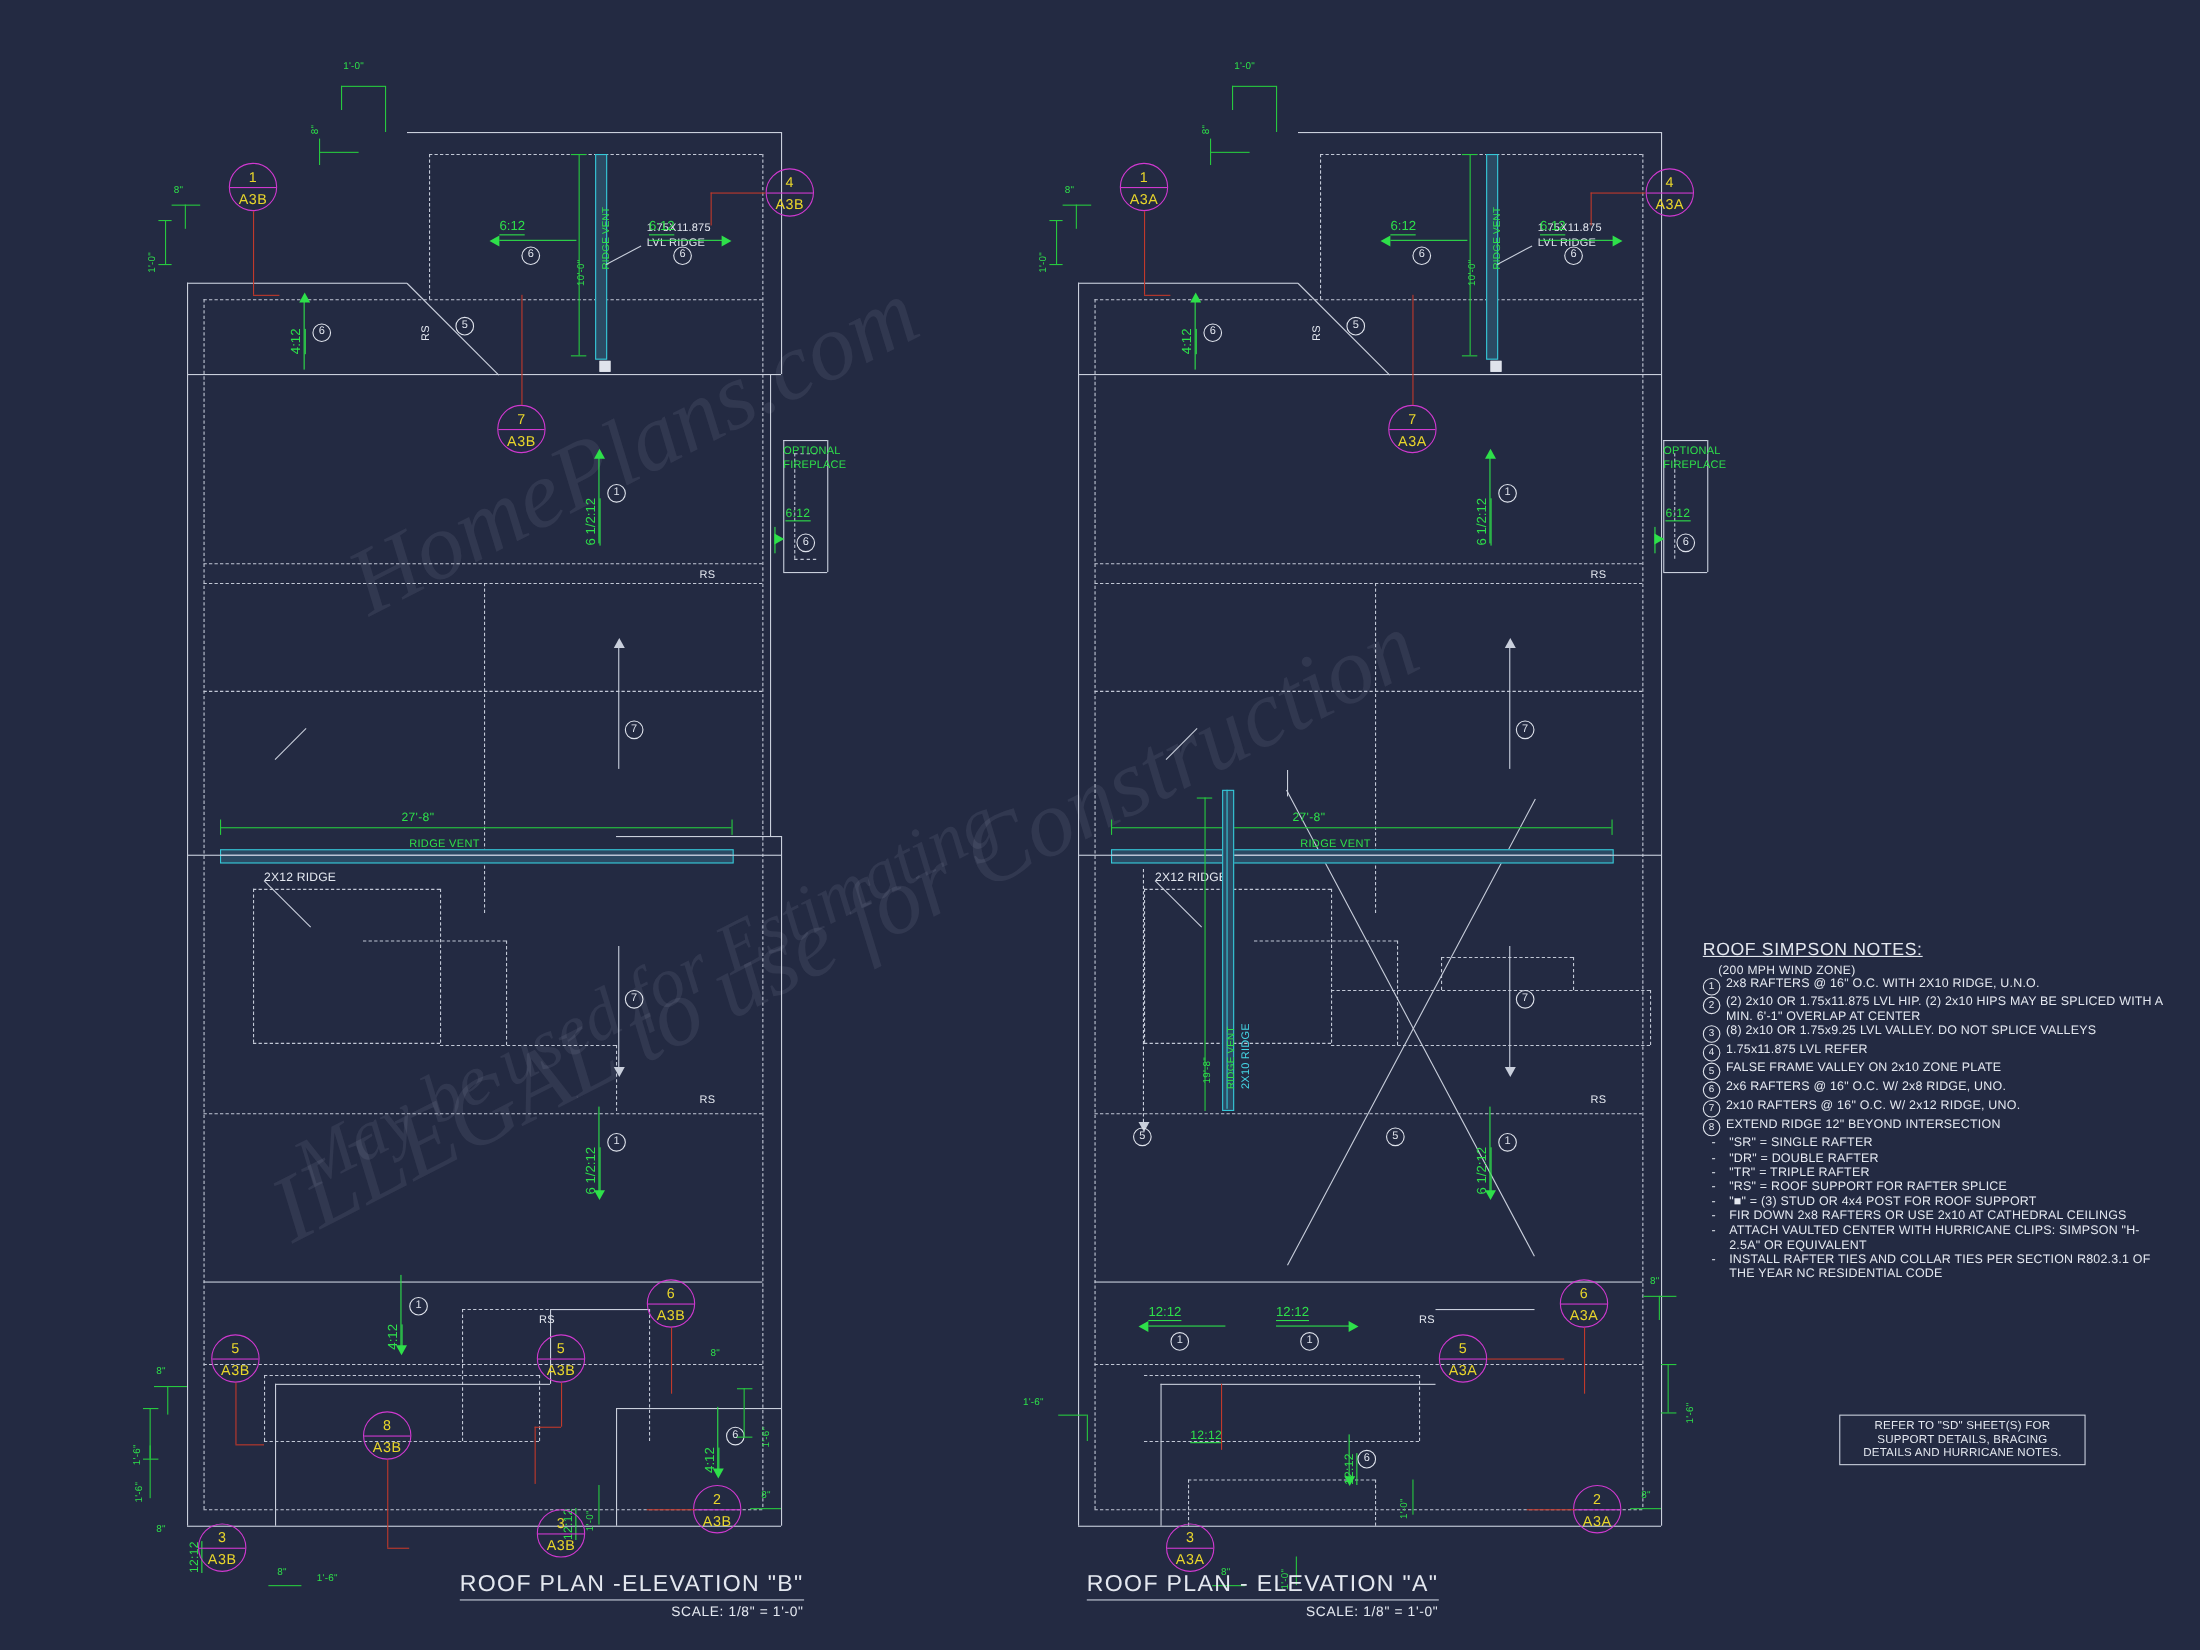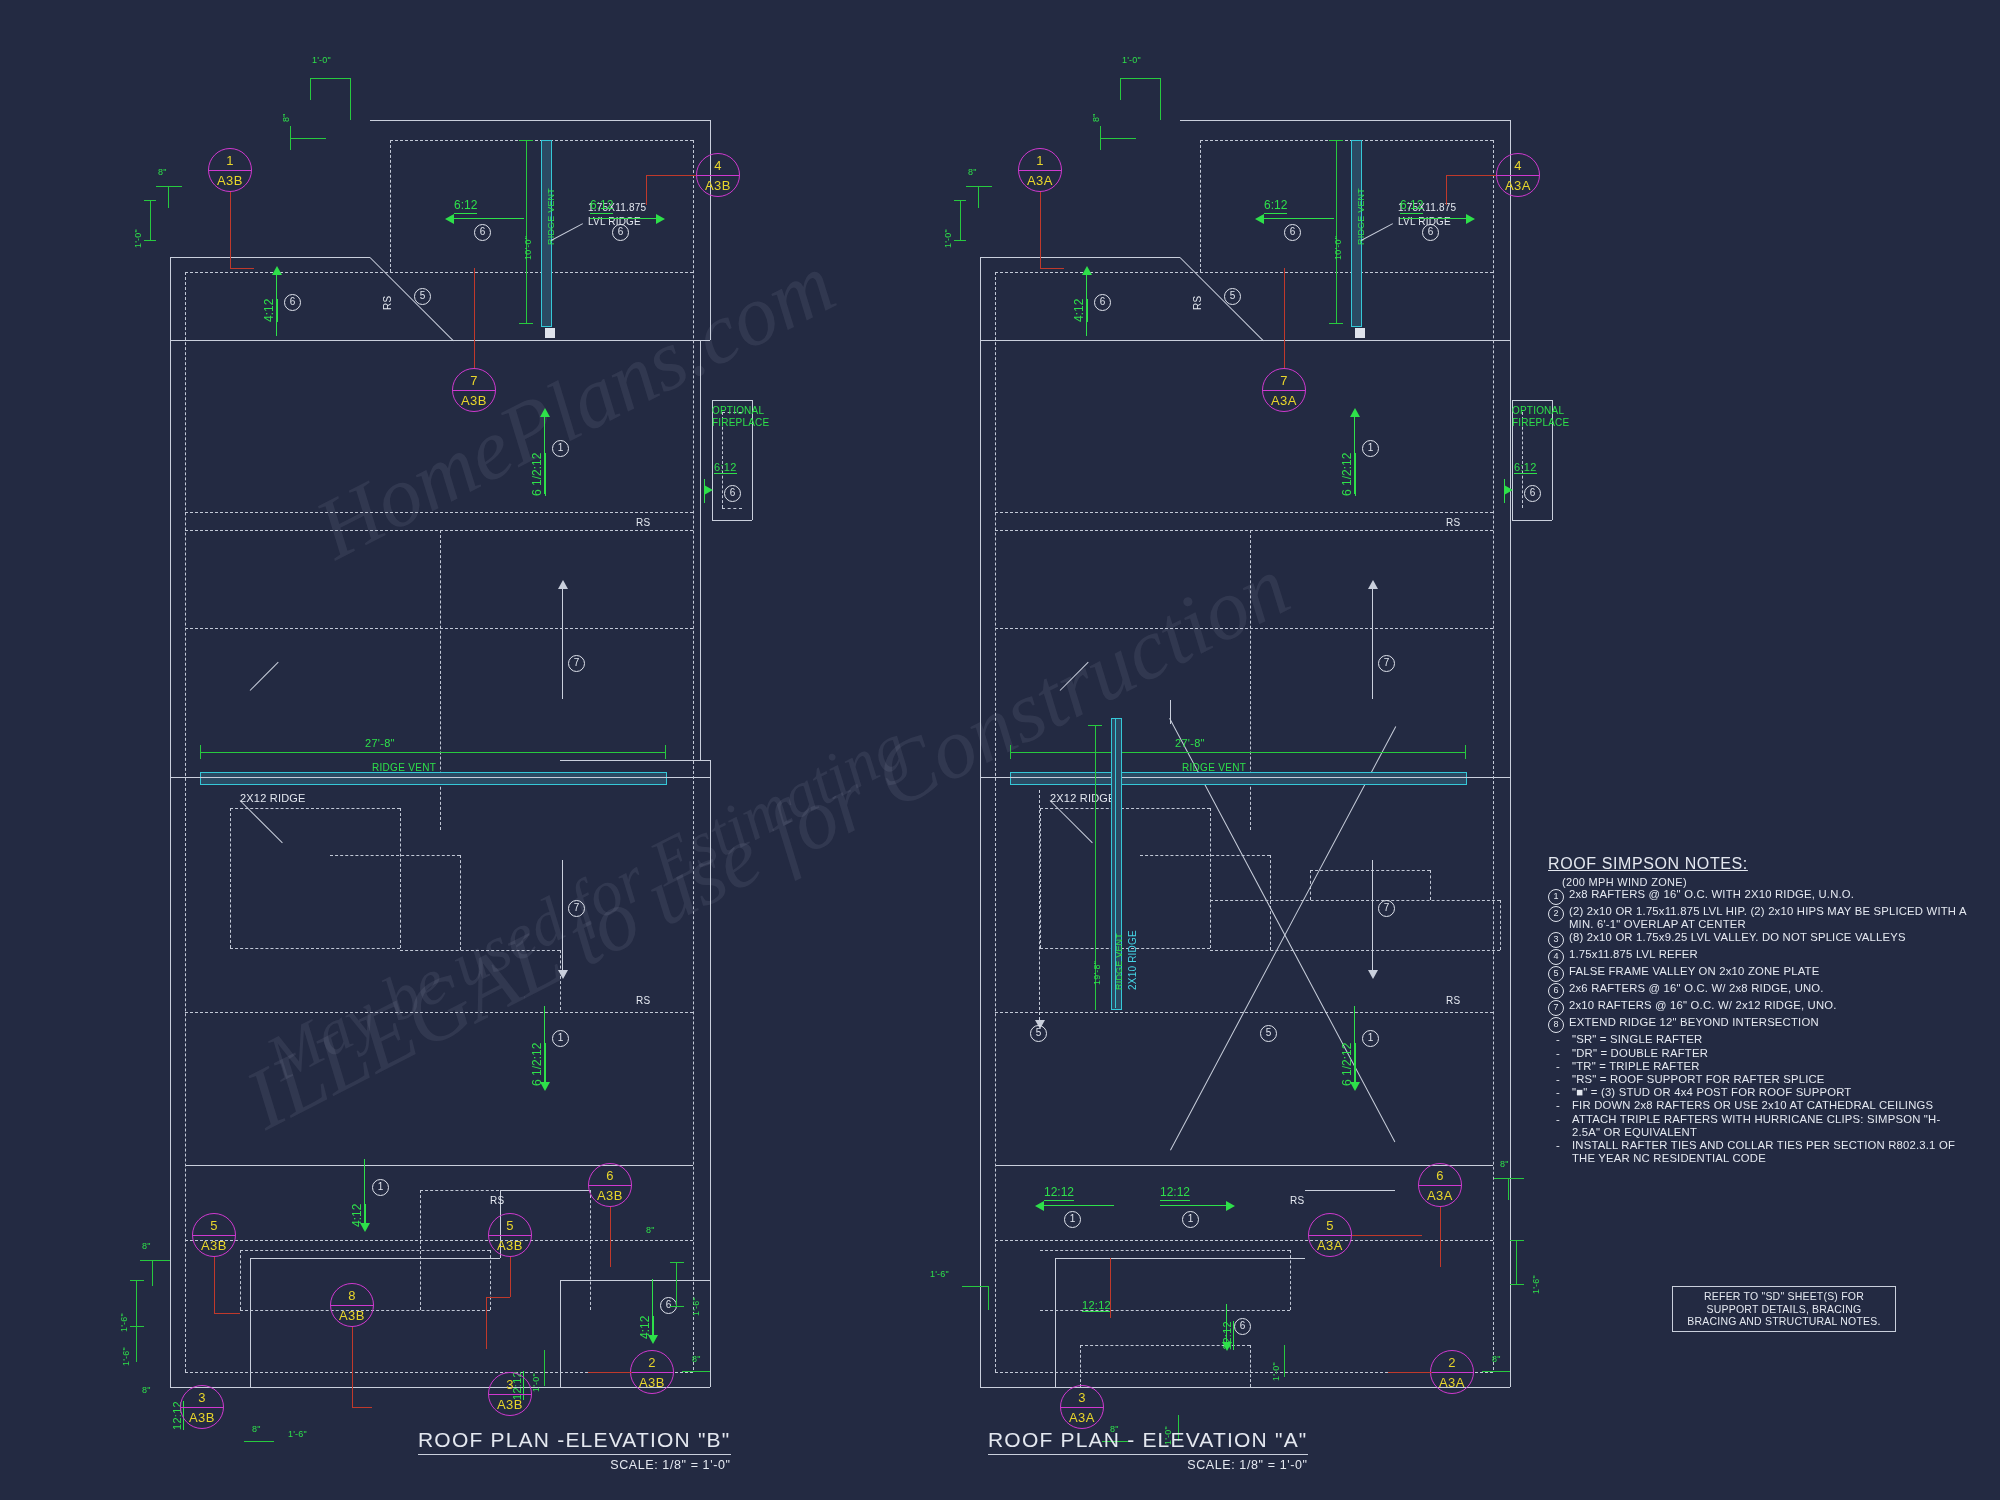--- a/index.html
+++ b/index.html
@@ -733,27 +733,27 @@
     <div class="dashitem">
         <span class="d">-</span>
         <span>"■"  = (3) STUD OR 4x4 POST FOR ROOF SUPPORT</span>
       </div>
     <div class="dashitem">
         <span class="d">-</span>
         <span>FIR DOWN 2x8 RAFTERS OR USE 2x10 AT CATHEDRAL CEILINGS</span>
       </div>
     <div class="dashitem">
         <span class="d">-</span>
-        <span>ATTACH TRIPLE RAFTERS WITH HURRICANE CLIPS: SIMPSON "H-2.5A" OR EQUIVALENT</span>
+        <span>ATTACH VAULTED CENTER WITH HURRICANE CLIPS: SIMPSON "H-2.5A" OR EQUIVALENT</span>
       </div>
     <div class="dashitem">
         <span class="d">-</span>
         <span>INSTALL RAFTER TIES AND COLLAR TIES PER SECTION R802.3.1 OF THE YEAR NC RESIDENTIAL CODE</span>
       </div>
   </div>
 
   <div class="referbox">
     <div>REFER TO "SD"  SHEET(S) FOR</div>
     <div>SUPPORT DETAILS, BRACING</div>
-    <div>BRACING AND STRUCTURAL NOTES.</div>
+    <div>DETAILS AND HURRICANE NOTES.</div>
   </div>
 
 </div>
 
 </body></html>

